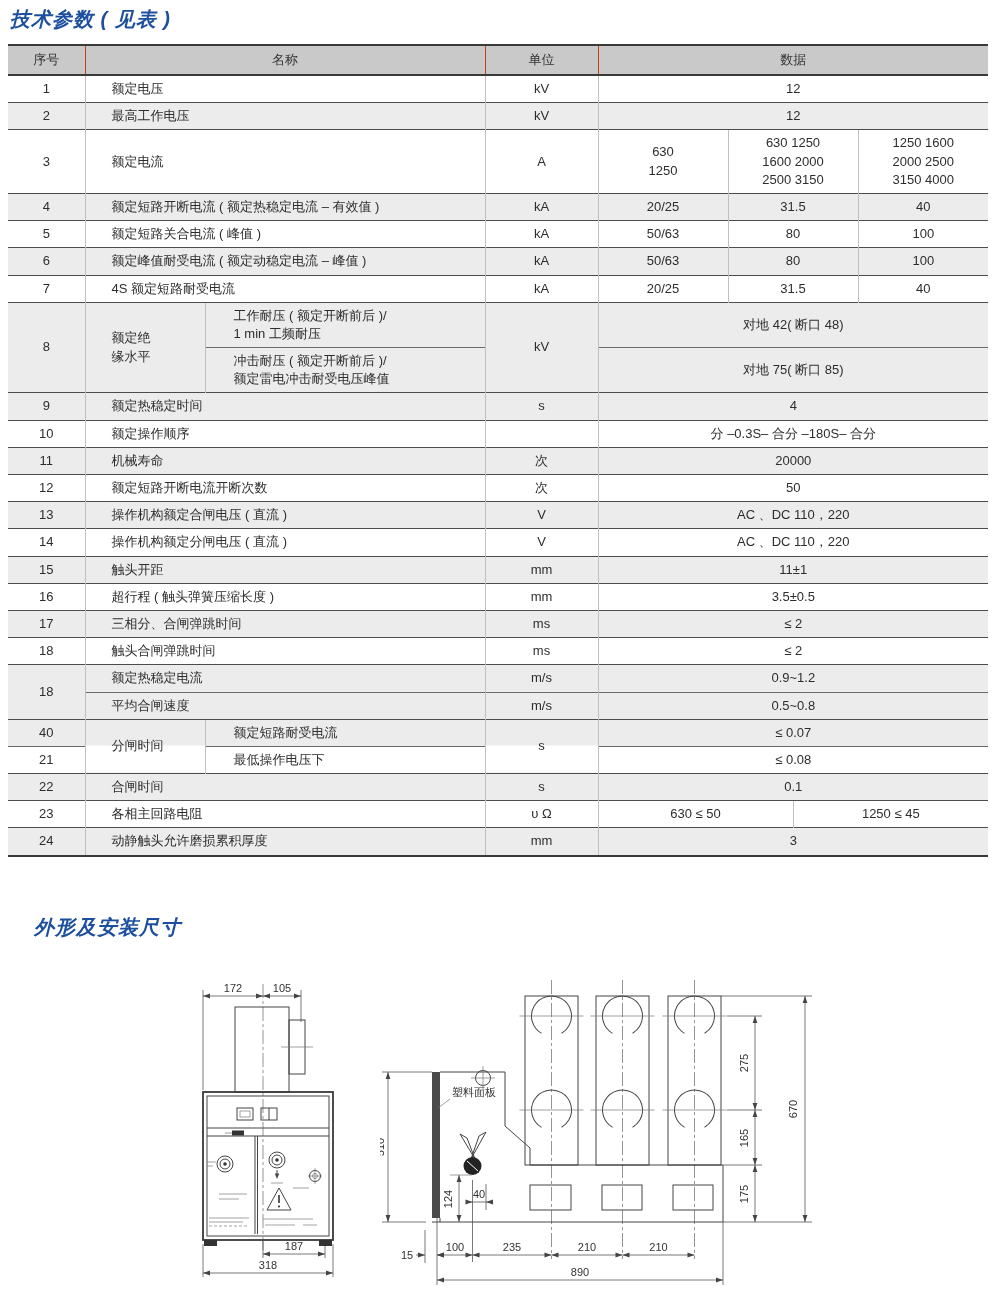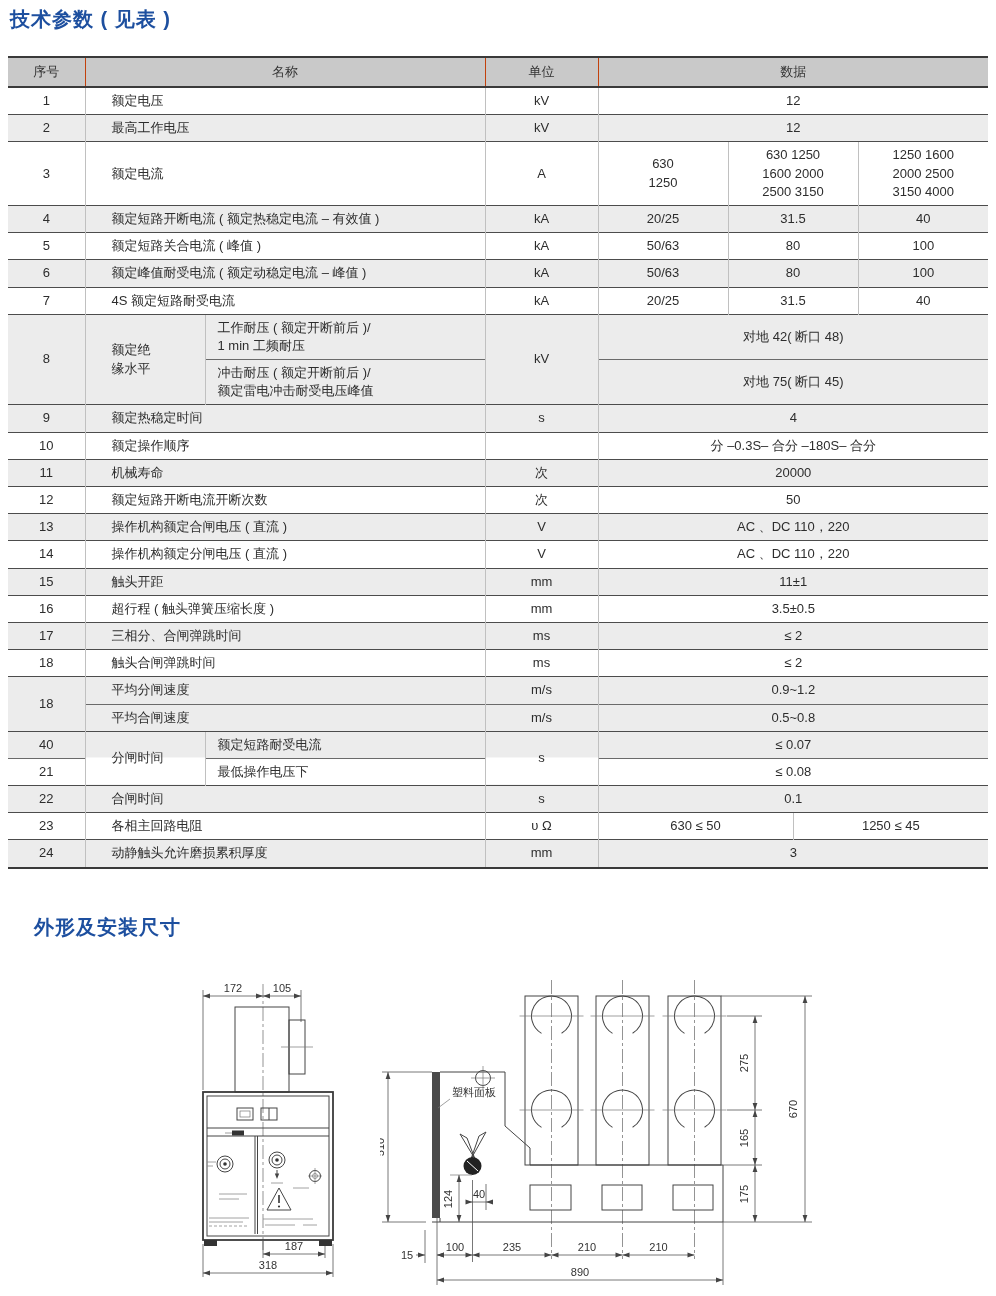--- a/index.html
+++ b/index.html
@@ -1,35 +1,35 @@
 <!DOCTYPE html>
 <html><head>
 <meta charset="utf-8">
 <style>
   html,body{margin:0;padding:0;background:#fff;}
   .page{position:relative;width:996px;height:1296px;background:#fff;overflow:hidden;
         font-family:"Liberation Sans","DejaVu Sans",sans-serif;color:#2d2d2d;}
-  .sec-title{position:absolute;left:10px;font-size:20px;font-weight:bold;color:#1d4f9f;letter-spacing:1px;}
+  .sec-title{position:absolute;left:10px;font-size:20px;font-weight:bold;color:#1d4f9f;letter-spacing:1px;font-style:italic;}
   #title1{top:6px;}
   #title2{top:914px;margin-left:24px;}
-  .tbl-wrap{position:absolute;left:8px;top:56px;}
+  .tbl-wrap{position:absolute;left:8px;top:44px;}
   table{border-collapse:collapse;table-layout:fixed;width:980px;font-size:13px;
         border-top:2px solid #3a3a3a;border-bottom:2px solid #3a3a3a;}
   th,td{padding:4px 6px;text-align:center;vertical-align:middle;line-height:1.4;overflow:hidden;}
   thead th{background:#c9c9c9;font-weight:normal;border-left:1px solid #c2410c;
            border-bottom:2px solid #3a3a3a;height:20px;color:#333;}
   thead th:first-child{border-left:none;}
   tr.g{background:#ececec;}
   tr.w{background:#ffffff;}
   tbody td{border-left:1px solid #c0c0c0;}
   tbody td.no{border-left:none;}
   tr.main > td{border-top:1.5px solid #4c4c4c;}
   tr.sub  > td{border-top:1px solid #6a6a6a;}
   td.name,td.gname{text-align:left;padding-left:26px;}
-  td.sname{text-align:left;padding-left:12px;}
+  td.sname{text-align:left;padding-left:28px;}
   .ml{white-space:pre-line;}
   .grad{background:linear-gradient(to bottom,#ececec 0 50%,#ffffff 50% 100%);}
   .draw{position:absolute;}
   #front-view{left:185px;top:982px;}
   #side-view{left:380px;top:966px;}
   .draw text{font-size:11px;fill:#333;}
   .draw .ln{stroke:#444;stroke-width:1;fill:none;}
   .draw .thick{stroke:#3a3a3a;stroke-width:1.8;fill:none;}
   .draw .thin{stroke:#777;stroke-width:0.7;fill:none;}
   .draw .dim{stroke:#555;stroke-width:0.8;fill:none;}
@@ -129,21 +129,21 @@
         <td class="gname ml" rowspan="2">额定绝
 缘水平</td>
         <td class="sname ml">工作耐压 ( 额定开断前后 )/
 1 min 工频耐压</td>
         <td rowspan="2">kV</td>
         <td colspan="6">对地  42( 断口 48)</td>
       </tr>
       <tr class="g sub">
         <td class="sname ml">冲击耐压 ( 额定开断前后 )/
 额定雷电冲击耐受电压峰值</td>
-        <td colspan="6">对地  75( 断口 45)</td>
+        <td colspan="6">对地  75( 断口 85)</td>
       </tr>
       <tr class="g main">
         <td class="no">9</td>
         <td class="name" colspan="2">额定热稳定时间</td>
         <td>s</td>
         <td colspan="6">4</td>
       </tr>
       <tr class="w main">
         <td class="no">10</td>
         <td class="name" colspan="2">额定操作顺序</td>
@@ -193,21 +193,21 @@
         <td colspan="6">≤ 2</td>
       </tr>
       <tr class="w main">
         <td class="no">18</td>
         <td class="name" colspan="2">触头合闸弹跳时间</td>
         <td>ms</td>
         <td colspan="6">≤ 2</td>
       </tr>
       <tr class="g main">
         <td class="no" rowspan="2">18</td>
-        <td class="name" colspan="2">平均分闸速度</td>
+        <td class="name" colspan="2">额定热稳定电流</td>
         <td>m/s</td>
         <td colspan="6">0.9~1.2</td>
       </tr>
       <tr class="g sub">
         <td class="name" colspan="2">平均合闸速度</td>
         <td>m/s</td>
         <td colspan="6">0.5~0.8</td>
       </tr>
       <tr class="g main">
         <td class="no">40</td>

